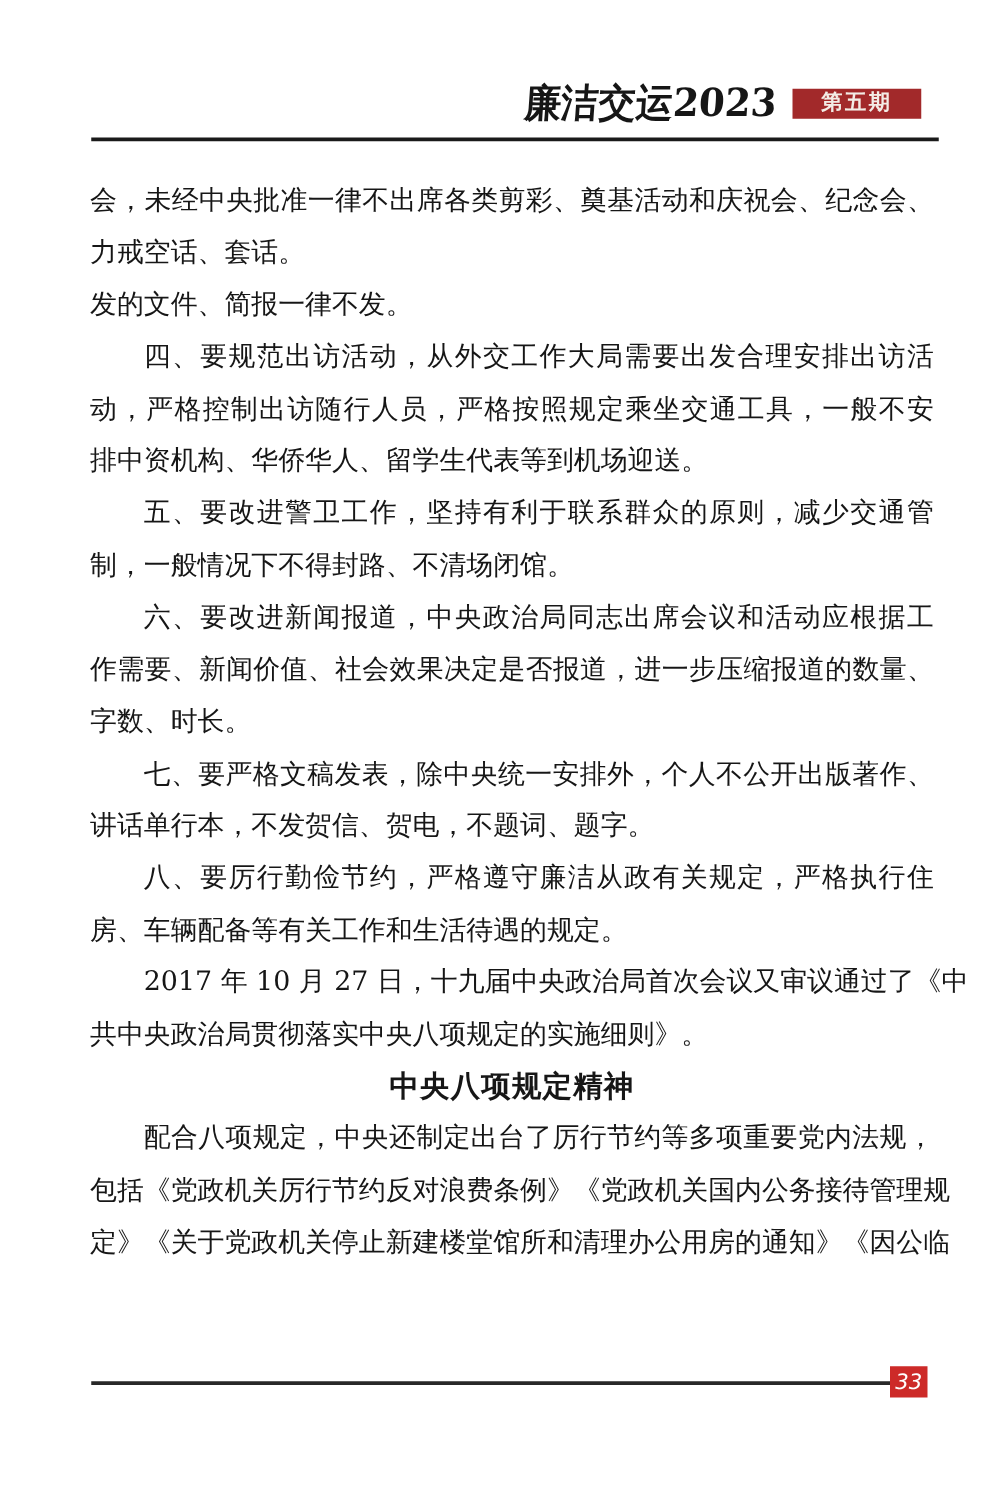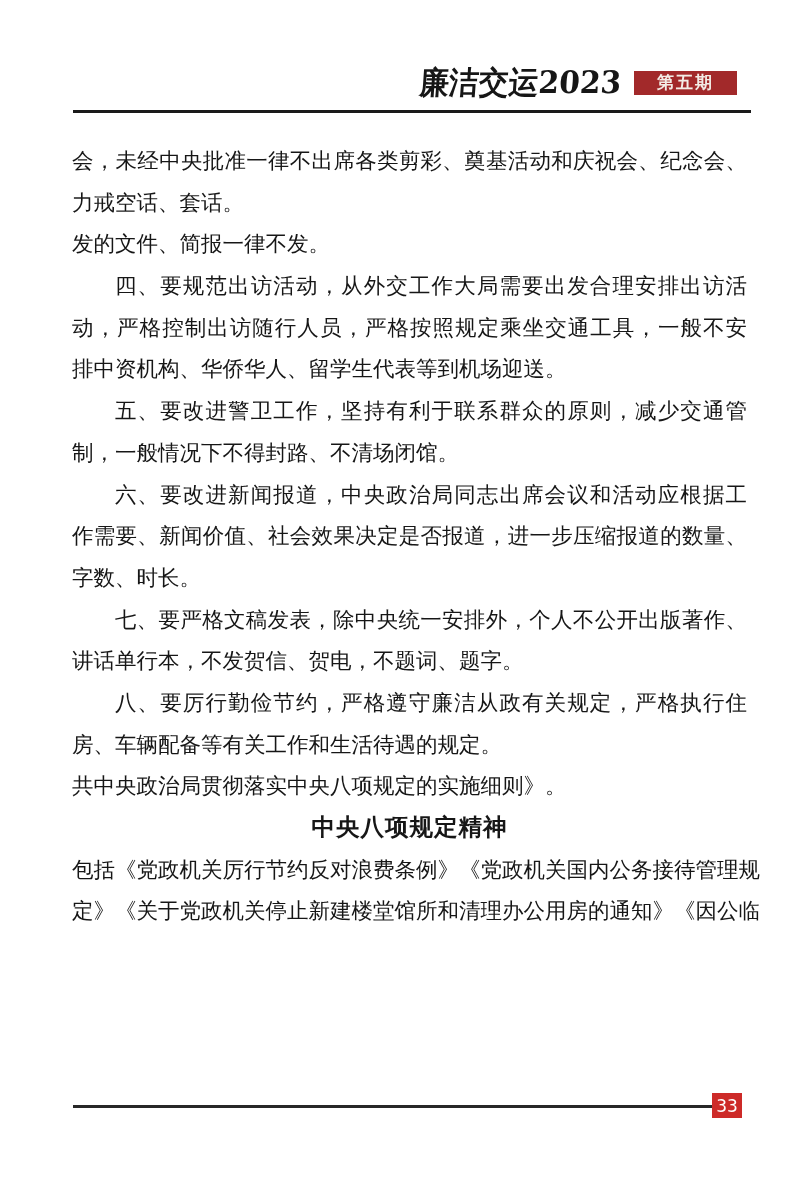--- a/index.html
+++ b/index.html
@@ -89,20 +89,21 @@
     left: 712px;
     top: 1093px;
     width: 30px;
     height: 25px;
     color: #ffffff;
     font-family: "DejaVu Sans", "Liberation Sans", sans-serif;
     font-size: 17px;
     display: flex;
     align-items: center;
     justify-content: center;
+    font-style: italic;
   }
 </style>
 </head>
 <body>
 
 <div class="page">
 
   <div class="header">
     <span class="masthead">廉洁交运2023</span>
     <span class="issue-badge" style="background-color: rgb(162, 41, 42);">第五期</span>
@@ -118,22 +119,24 @@
     <div class="line end">排中资机构、华侨华人、留学生代表等到机场迎送。</div>
     <div class="line j indent">五、要改进警卫工作，坚持有利于联系群众的原则，减少交通管</div>
     <div class="line end">制，一般情况下不得封路、不清场闭馆。</div>
     <div class="line j indent">六、要改进新闻报道，中央政治局同志出席会议和活动应根据工</div>
     <div class="line j">作需要、新闻价值、社会效果决定是否报道，进一步压缩报道的数量、</div>
     <div class="line end">字数、时长。</div>
     <div class="line j indent">七、要严格文稿发表，除中央统一安排外，个人不公开出版著作、</div>
     <div class="line end">讲话单行本，不发贺信、贺电，不题词、题字。</div>
     <div class="line j indent">八、要厉行勤俭节约，严格遵守廉洁从政有关规定，严格执行住</div>
     <div class="line end">房、车辆配备等有关工作和生活待遇的规定。</div>
+    <div class="line j indent">2017 年 10 月 27 日，十九届中央政治局首次会议又审议通过了《中</div>
     <div class="line end">共中央政治局贯彻落实中央八项规定的实施细则》。</div>
     <div class="line heading">中央八项规定精神</div>
+    <div class="line j indent">配合八项规定，中央还制定出台了厉行节约等多项重要党内法规，</div>
     <div class="line j">包括《党政机关厉行节约反对浪费条例》《党政机关国内公务接待管理规</div>
     <div class="line j">定》《关于党政机关停止新建楼堂馆所和清理办公用房的通知》《因公临</div>
   </div>
 
   <div class="footer-rule"></div>
   <div class="page-badge" style="background-color: rgb(205, 42, 40);">33</div>
 
 </div>
 
 </body></html>

